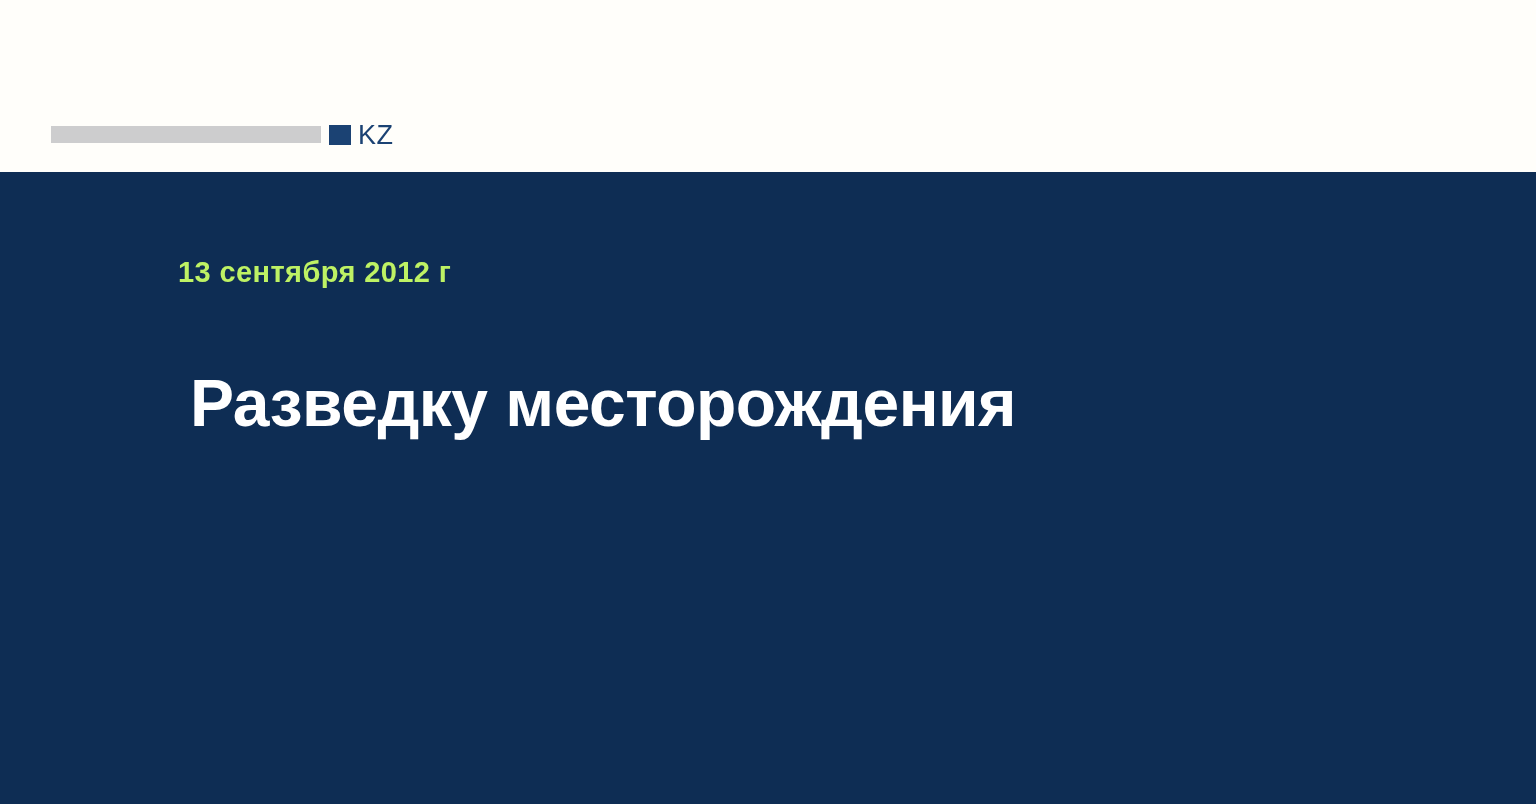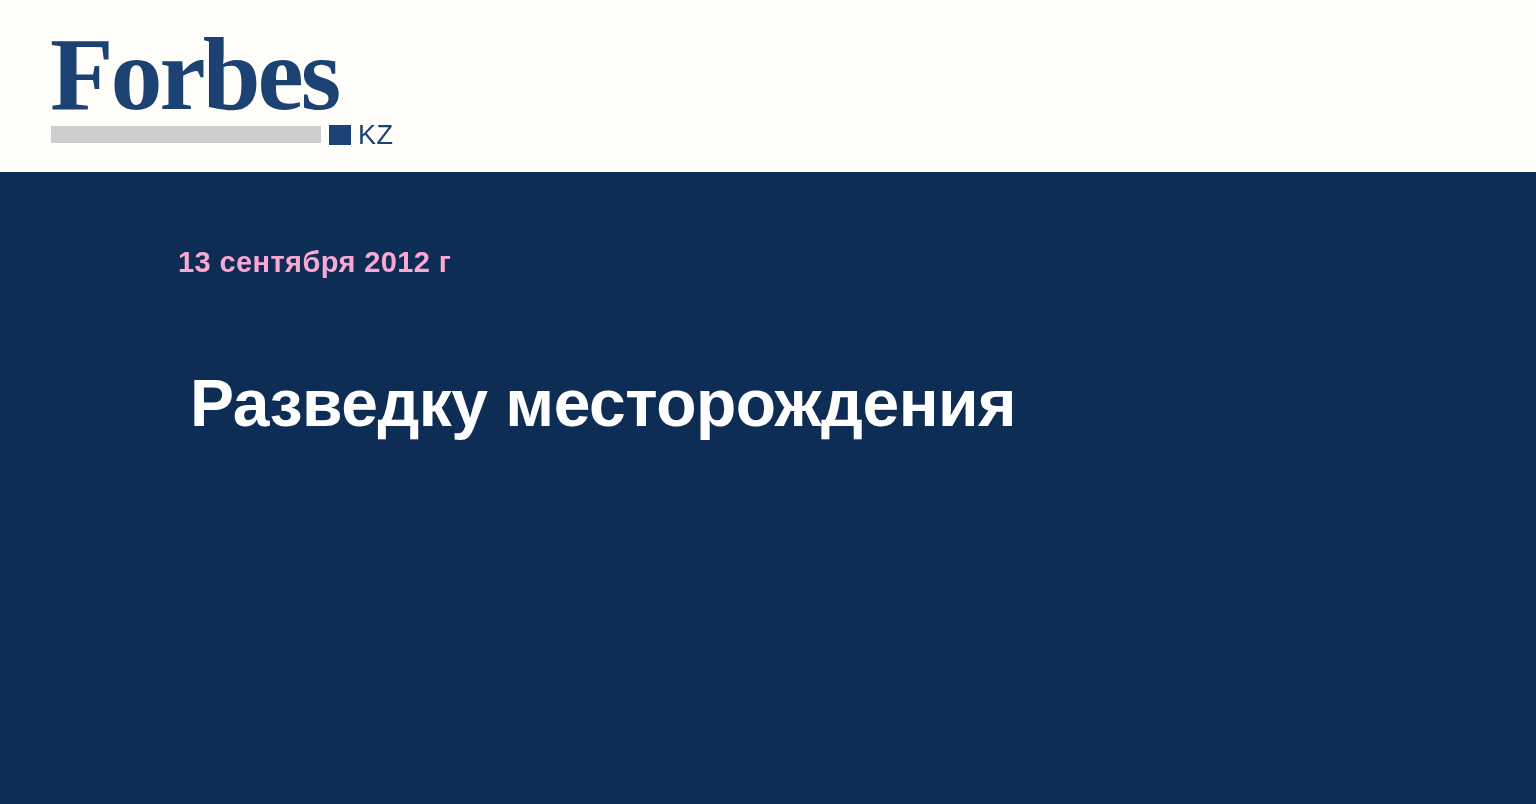--- a/index.html
+++ b/index.html
@@ -98,27 +98,27 @@
   .hero-inner {
     position: absolute;
     left: 178px;
     top: 0;
     width: 1200px;
   }
 
   .article-date {
     position: absolute;
     left: 0;
-    top: 74px;
+    top: 84px;
     font-family: "Liberation Sans", sans-serif;
     font-weight: 700;
     font-size: 29px;
     line-height: 32px;
     letter-spacing: 0.4px;
-    color: #f9a8d4;
+    color: #bef264;
     white-space: nowrap;
   }
 
   .article-title {
     position: absolute;
     left: 0;
     top: 176px;
     width: 1140px;
     font-family: "Liberation Sans", sans-serif;
     font-weight: 700;
@@ -133,21 +133,20 @@
     white-space: nowrap;
   }
 </style>
 </head>
 <body>
 
 <div class="page">
 
   <header class="masthead">
     <a class="brand-logo" href="#">
-      <span class="brand-wordmark">Forbes</span>
       <span class="brand-underbar"></span>
       <span class="brand-kz-mark"></span>
       <span class="brand-kz-text">KZ</span>
     </a>
   </header>
 
   <section class="hero">
     <div class="hero-inner">
 
       <div class="article-date">13 сентября 2012 г</div>

